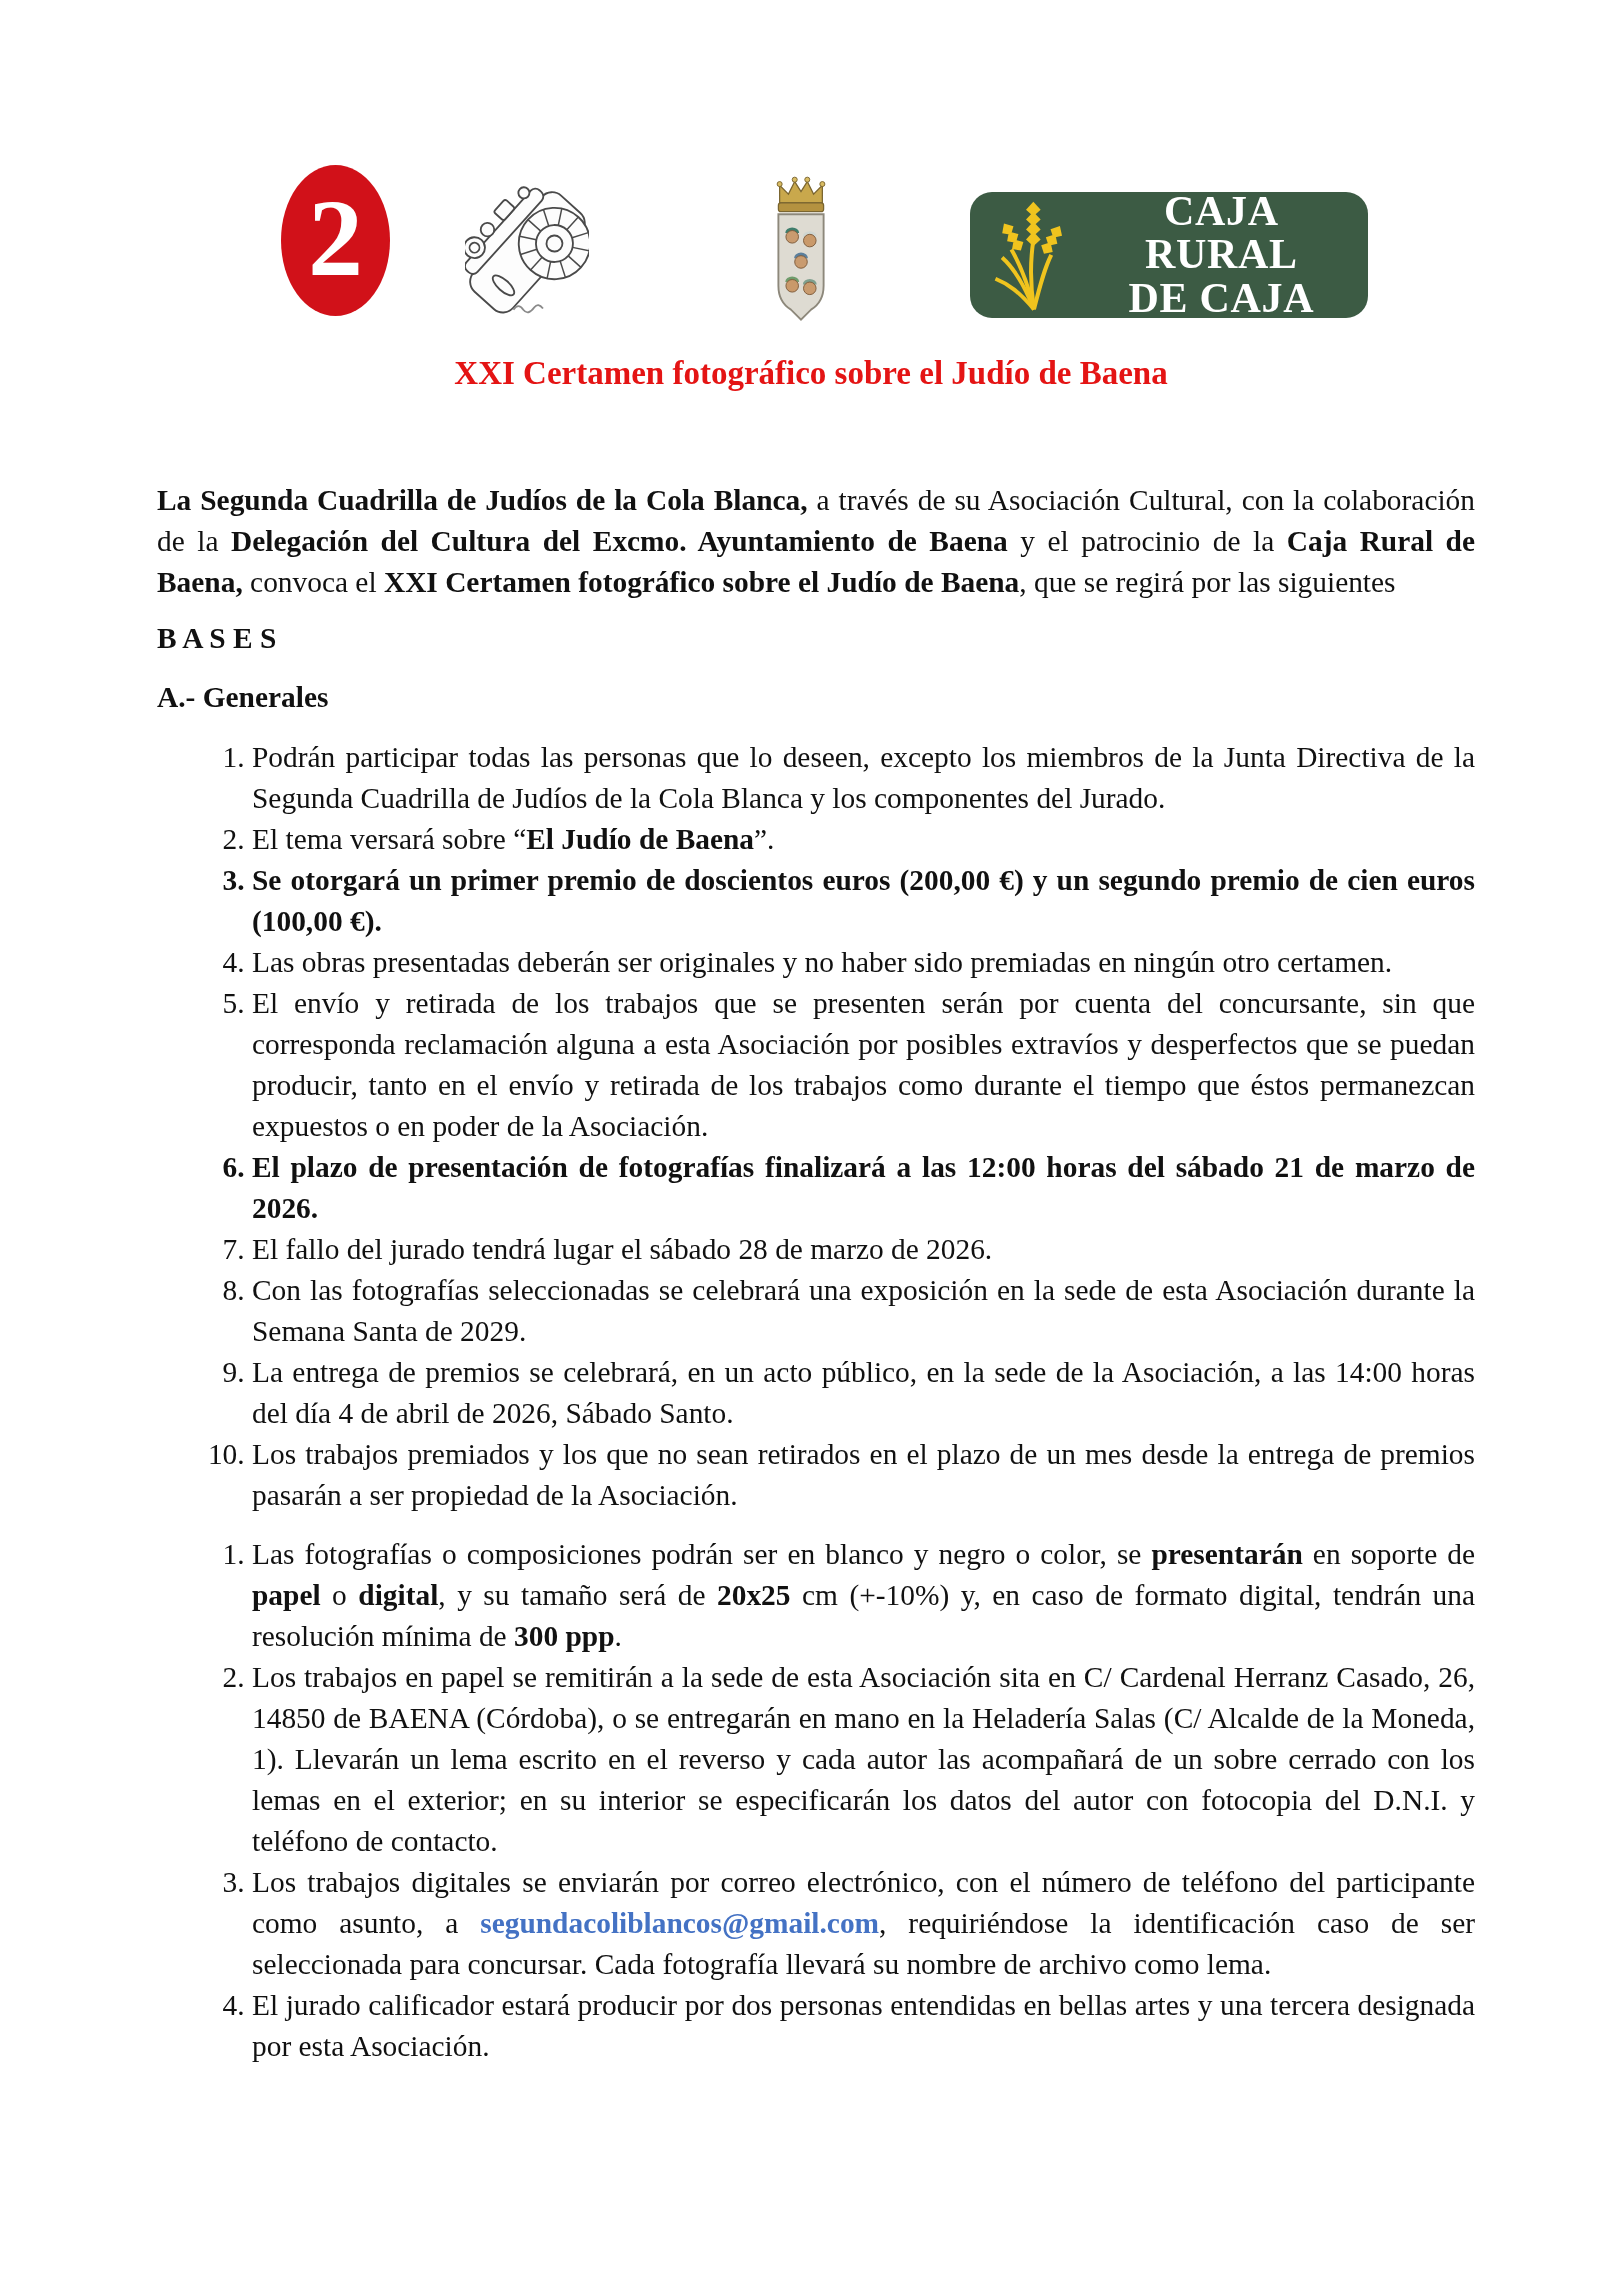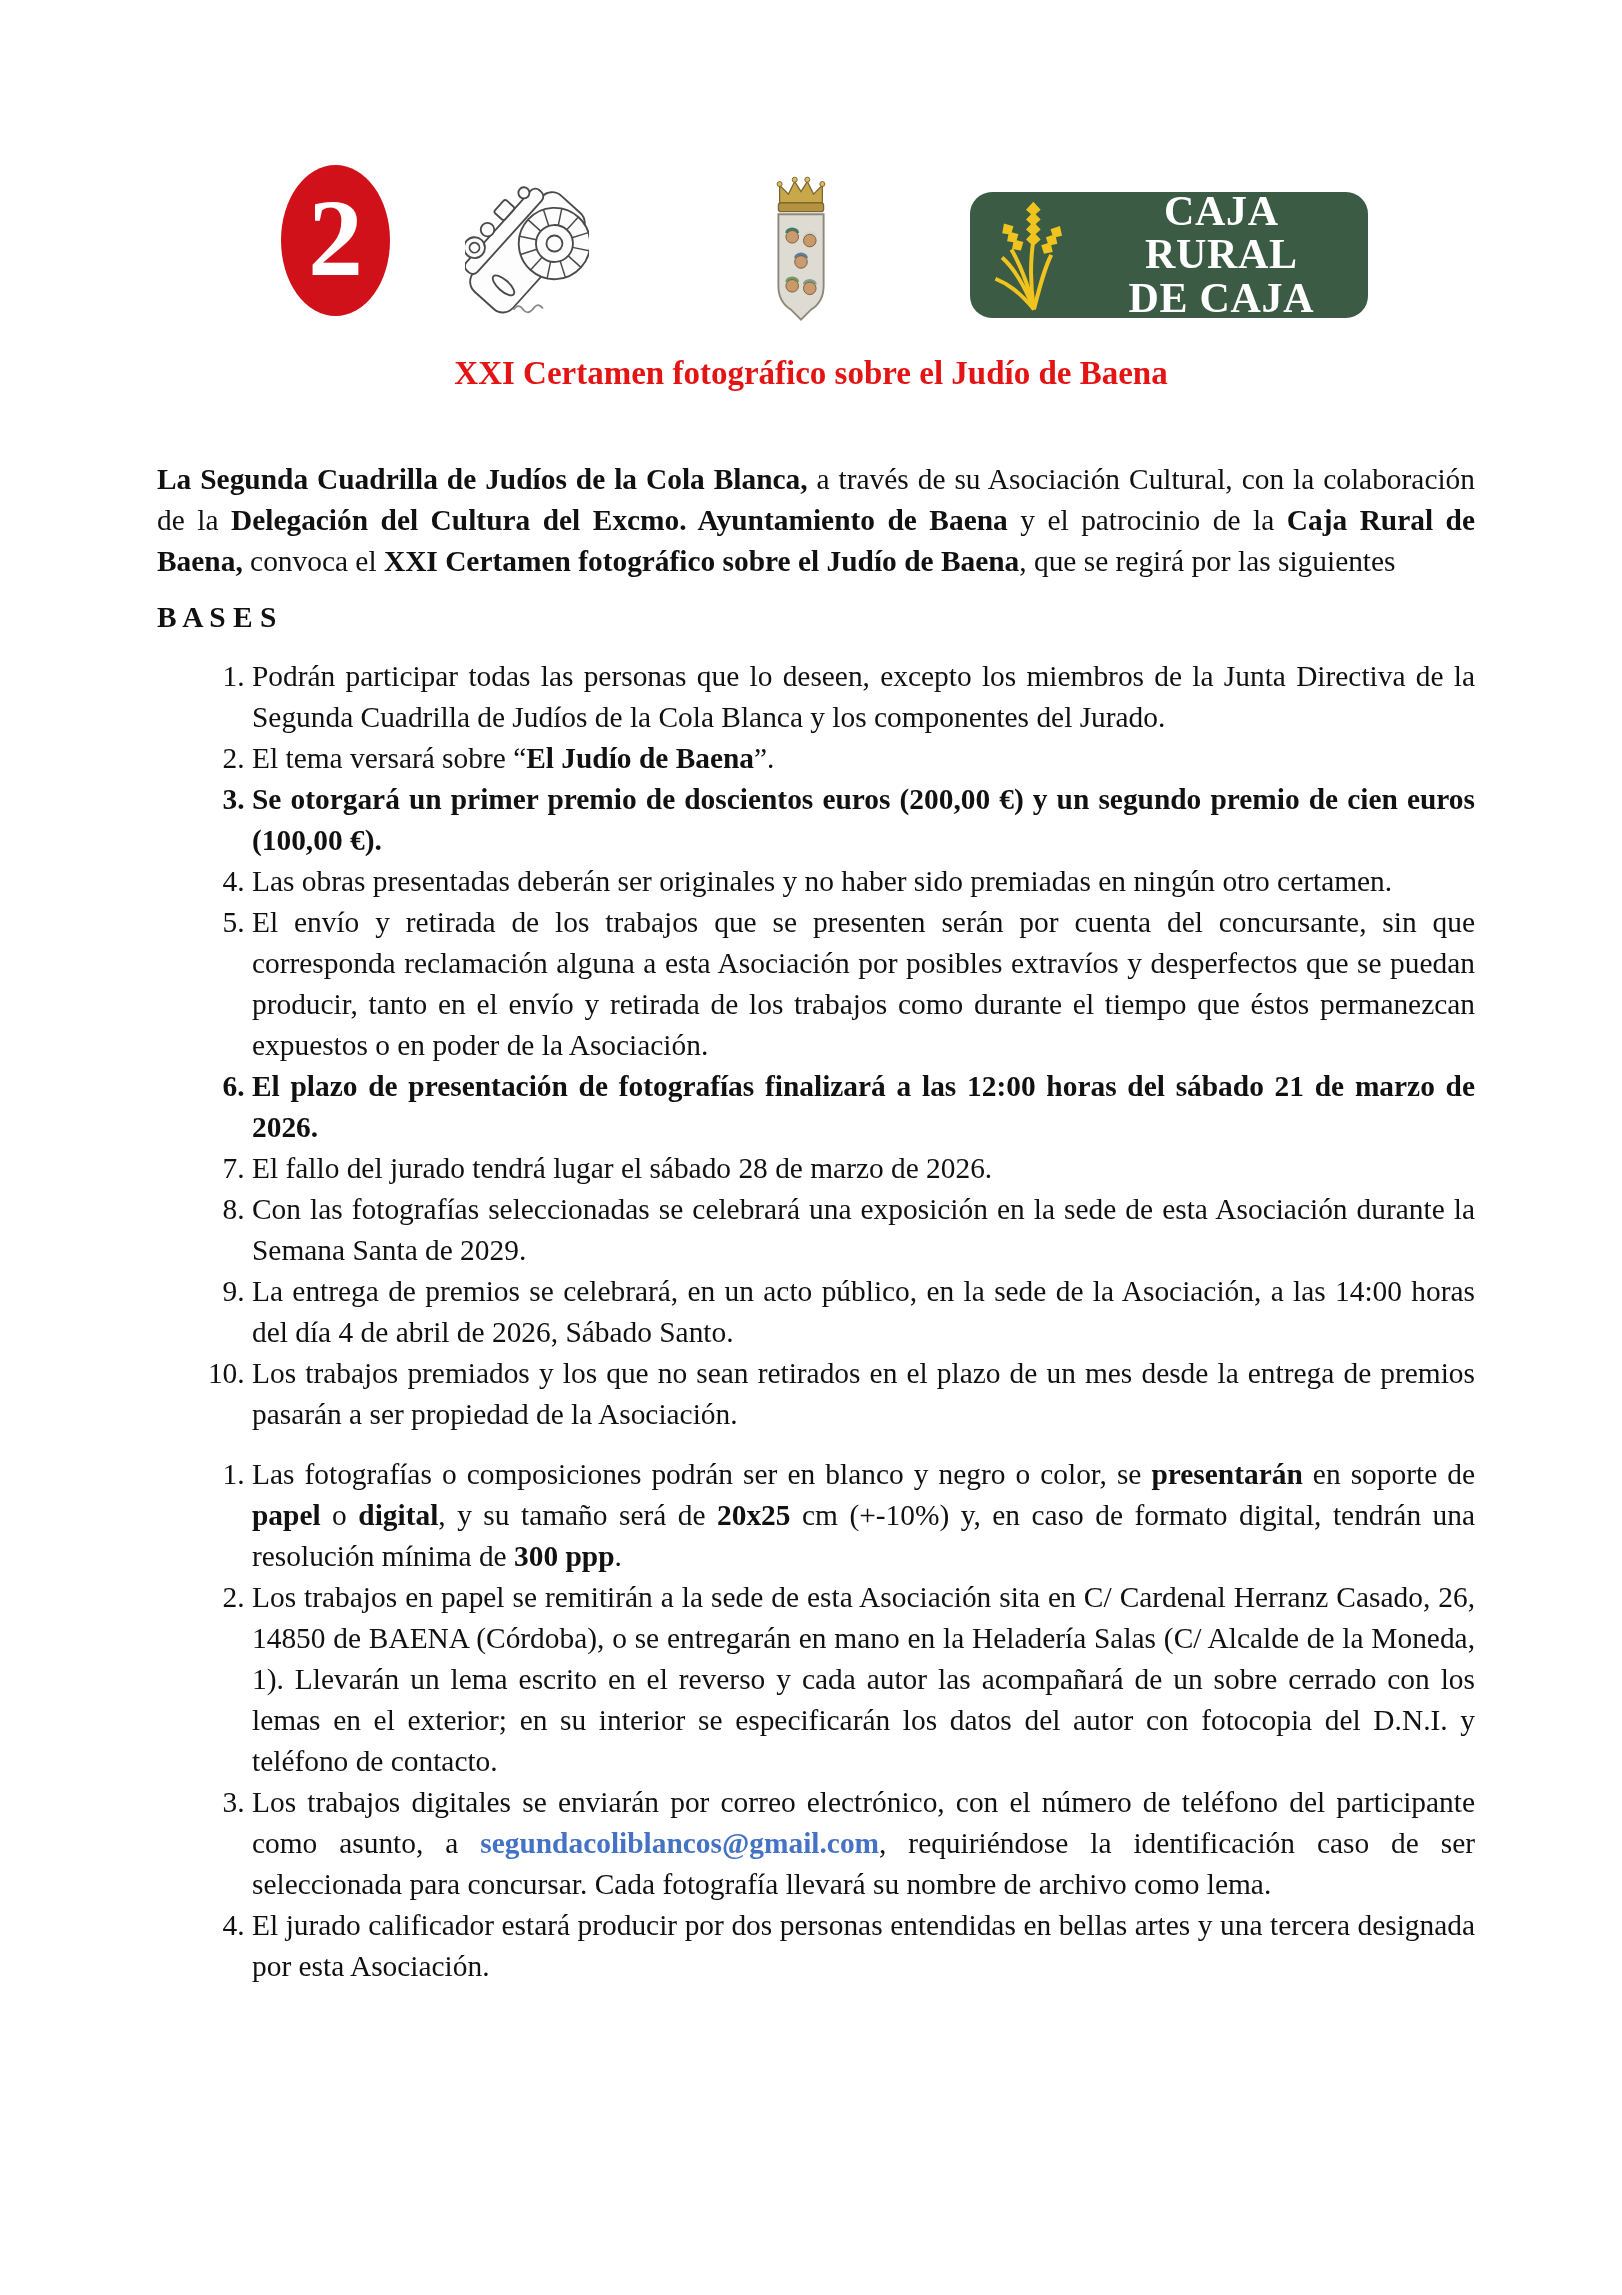--- a/index.html
+++ b/index.html
@@ -47,21 +47,21 @@
   .caja-text .l1{font-size:42px;}
   .caja-text .l2{font-size:42px;}
   
   .doc-title{
     position:absolute;left:0;top:355px;width:100%;
     text-align:center;color:var(--title_red);
     font-size:33px;font-weight:bold;line-height:1.1;
   }
   
   .content{
-    position:absolute;left:157px;top:459px;width:1318px;
+    position:absolute;left:157px;top:480px;width:1318px;
     font-size:29.4px;line-height:41px;
   }
   .intro{margin:0;text-align:justify;}
   .b, .bold{font-weight:bold;}
   .h-bases{margin:15px 0 0 0;font-weight:bold;}
   .h-section{margin:18.3px 0 0 0;font-weight:bold;}
   ol.clauses{
     margin:18.3px 0 0 0;
     padding:0 0 0 95px;
     list-style:decimal;
@@ -179,20 +179,21 @@
     </div>
   </div>
 
   <div class="doc-title">XXI Certamen fotográfico sobre el Judío de Baena</div>
 
   <div class="content">
     <p class="intro"><span class="b">La Segunda Cuadrilla de Judíos de la Cola Blanca,</span><span> a través de su Asociación Cultural, con la colaboración de la </span><span class="b">Delegación del Cultura del Excmo. Ayuntamiento de Baena</span><span> y el patrocinio de la </span><span class="b">Caja Rural de Baena,</span><span> convoca el </span><span class="b">XXI Certamen fotográfico sobre el Judío de Baena</span><span>, que se regirá por las siguientes</span></p>
 
     <p class="h-bases">B A S E S</p>
 
+    <p class="h-section">A.- Generales</p>
     <ol class="clauses">
         <li><span>Podrán participar todas las personas que lo deseen, excepto los miembros de la Junta Directiva de la Segunda Cuadrilla de Judíos de la Cola Blanca y los componentes del Jurado.</span></li>
         <li><span>El tema versará sobre “</span><span class="b">El Judío de Baena</span><span>”.</span></li>
         <li class="bold"><span class="b">Se otorgará un primer premio de doscientos euros (200,00 €) y un segundo premio de cien euros (100,00 €).</span></li>
         <li><span>Las obras presentadas deberán ser originales y no haber sido premiadas en ningún otro certamen.</span></li>
         <li><span>El envío y retirada de los trabajos que se presenten serán por cuenta del concursante, sin que corresponda reclamación alguna a esta Asociación por posibles extravíos y desperfectos que se puedan producir, tanto en el envío y retirada de los trabajos como durante el tiempo que éstos permanezcan expuestos o en poder de la Asociación.</span></li>
         <li class="bold"><span class="b">El plazo de presentación de fotografías finalizará a las 12:00 horas del sábado 21 de marzo de 2026.</span></li>
         <li><span>El fallo del jurado tendrá lugar el sábado 28 de marzo de 2026.</span></li>
         <li><span>Con las fotografías seleccionadas se celebrará una exposición en la sede de esta Asociación durante la Semana Santa de 2029.</span></li>
         <li><span>La entrega de premios se celebrará, en un acto público, en la sede de la Asociación, a las 14:00 horas del día 4 de abril de 2026, Sábado Santo.</span></li>

